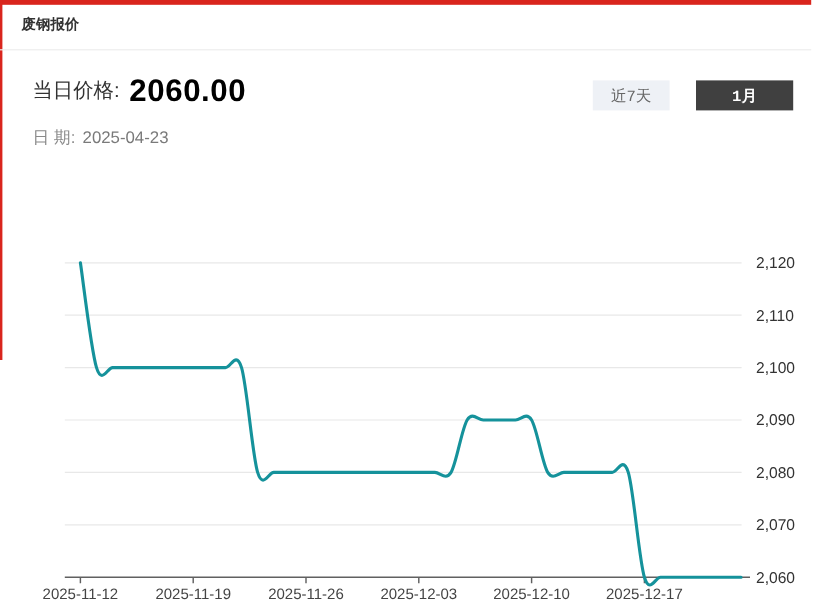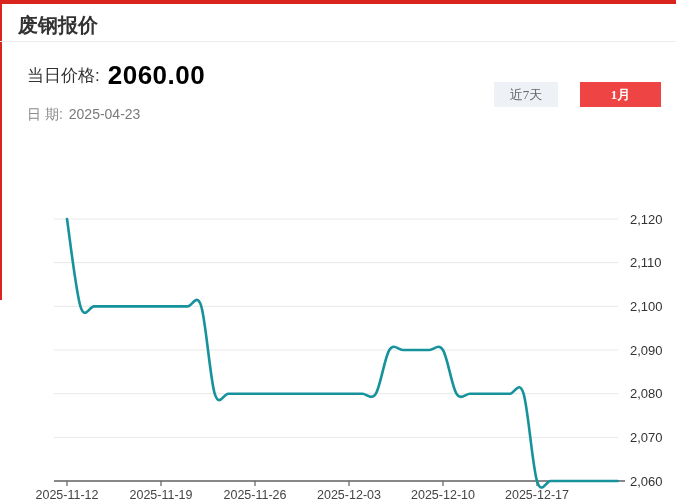--- a/index.html
+++ b/index.html
@@ -1,25 +1,25 @@
 <!DOCTYPE html>
 <html><head>
 <meta charset="utf-8">
 <style>
   * { margin:0; padding:0; box-sizing:border-box; }
   html,body { width:680px; height:502px; background:#fff; overflow:hidden;
               font-family:"Liberation Sans", sans-serif; position:relative; }
   .top-accent { position:absolute; left:0; top:0; width:676px; height:4px; }
   .left-accent { position:absolute; left:0; top:0; width:2px; height:300px; }
-  .header-title { position:absolute; left:18px; top:12px; font-size:20px; font-weight:bold; color:#333; }
+  .header-title { position:absolute; left:18px; top:12px; font-size:12px; font-weight:bold; color:#333; }
   .header-divider { position:absolute; left:0; top:41px; width:676px; height:1px; background:#ededed; }
   .price-row { position:absolute; left:27px; top:60px; display:flex; align-items:center; }
   .price-label { font-size:17px; color:#333; }
   .price-value { font-size:26px; font-weight:bold; color:#000; margin-left:8px; letter-spacing:0.5px; }
-  .range-btn { position:absolute; top:82px; height:25px; border:none; font-family:Liberation Serif, serif;
+  .range-btn { position:absolute; top:67px; height:25px; border:none; font-family:Liberation Mono, monospace;
                display:flex; align-items:center; justify-content:center; font-size:13px; cursor:pointer; }
   .btn-7d { left:494px; width:64px; background:#eef1f6; color:#666; }
   .btn-1m { left:580px; width:81px; color:#fff; font-weight:bold; }
   .date-row { position:absolute; left:27px; top:106px; font-size:14px; color:#8a8a8a; }
   .date-row .date-value { margin-left:6px; color:#7a7a7a; }
   .chart-wrap { position:absolute; left:0; top:200px; width:545px; height:302px; }
   svg text { font-family:"Liberation Sans", sans-serif; }
 </style>
 </head>
 <body>
@@ -29,21 +29,21 @@
 
 <div class="header-title">废钢报价</div>
 <div class="header-divider"></div>
 
 <div class="price-row">
   <span class="price-label">当日价格:</span>
   <span class="price-value">2060.00</span>
 </div>
 
 <button class="range-btn btn-7d">近7天</button>
-<button class="range-btn btn-1m" style="background: #ef4444;">1月</button>
+<button class="range-btn btn-1m" style="background: #404040;">1月</button>
 
 <div class="date-row">
   <span>日 期:</span><span class="date-value">2025-04-23</span>
 </div>
 
 <div class="chart-wrap">
   <svg id="chart-svg" width="680" height="302" viewBox="0 0 680 302">
       <line x1="54" y1="19" x2="618" y2="19" stroke="#e8e8e8" stroke-width="1"></line>
       <text x="630" y="23.5" fill="#333" font-size="13">2,120</text>
       <line x1="54" y1="62.67" x2="618" y2="62.67" stroke="#e8e8e8" stroke-width="1"></line>

